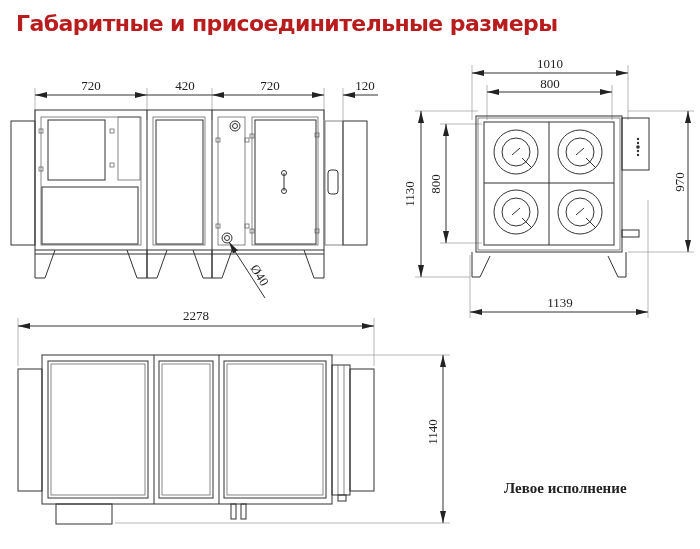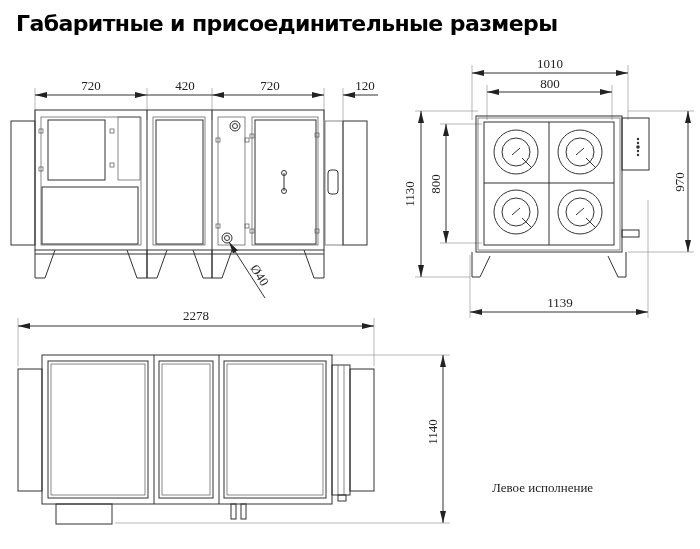--- a/index.html
+++ b/index.html
@@ -1,25 +1,25 @@
 <!DOCTYPE html>
 <html><head>
 <meta charset="utf-8">
 <style>
   html, body { margin:0; padding:0; background:#ffffff; }
   body { width:700px; height:549px; position:relative; overflow:hidden; }
   .title {
     position:absolute; left:16px; top:11px;
     font-family:"DejaVu Sans", sans-serif; font-weight:bold;
-    font-size:22px; color:#000000; letter-spacing:-0.6px; white-space:nowrap;
+    font-size:22px; color:#b91c1c; letter-spacing:-0.6px; white-space:nowrap;
   }
   svg.drawing { position:absolute; left:0; top:0; }
   .dim { font-family:"Liberation Serif", serif; font-size:13px; fill:#222; }
-  .note { position:absolute; left:492px; top:480px;
-    font-family:"Liberation Serif", serif; font-size:13px; color:#222; }
+  .note { position:absolute; left:504px; top:480px;
+    font-family:"Liberation Serif", serif; font-size:15px; color:#222;font-weight:bold; }
   .ln { stroke:#333; stroke-width:1; fill:none; }
   .th { stroke:#555; stroke-width:0.7; fill:none; }
   .thin { stroke:#888; stroke-width:0.6; fill:none; }
 </style>
 </head>
 <body>
 
 <div class="title">Габаритные и присоединительные размеры</div>
 
 <svg class="drawing" width="700" height="549" viewBox="0 0 700 549">

